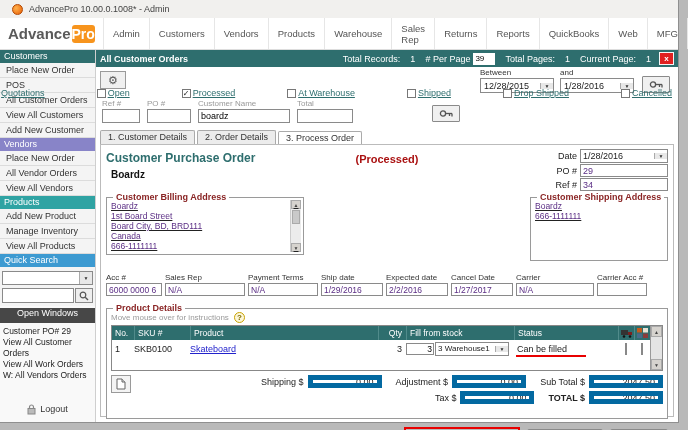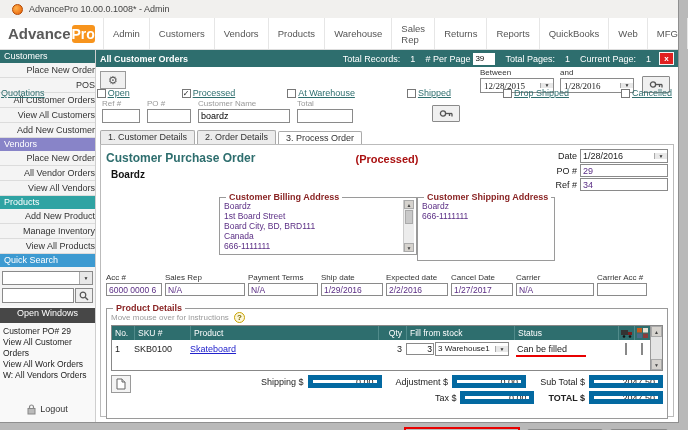--- a/index.html
+++ b/index.html
@@ -19,21 +19,21 @@
   .logo-p { font-size:14px; font-weight:bold; color:#fff; background:#f7941d; padding:1px 0; border-radius:3px; margin-left:1px; }
   .menu-item { padding:0 9px; display:flex; align-items:center; border-left:1px solid #e6e6e6; color:#555; font-size:9.5px; cursor:pointer; }
   .menu-item:last-of-type { border-right:1px solid #e6e6e6; }
 
   .body-row { flex:1; display:flex; min-height:0; }
 
   
   .sidebar { width:96px; background:#f9f9f9; border-right:1px solid #cfcfcf; display:flex; flex-direction:column; flex:none; }
   .sb-head { height:13px; line-height:13px; color:#fff; padding-left:4px; font-size:9px; flex:none; }
   .sb-c { background:#2e6e6e; } .sb-v { background:#8884c8; } .sb-p { background:#2fa3a3; } .sb-q { background:#3d9ad1; }
-  .sb-item { height:15px; line-height:15px; padding-left:6px; border-bottom:1px solid #dcdcdc; color:#333; cursor:pointer; background:#f4f4f4;text-align:right; }
+  .sb-item { height:15px; line-height:15px; padding-left:6px; border-bottom:1px solid #dcdcdc; color:#333; cursor:pointer; background:#f4f4f4; }
   .qs { padding:4px 2px 3px 2px; display:flex; flex-direction:column; gap:3px; background:#f4f4f4; }
   .qs-combo { height:14px; border:1px solid #8a8a8a; background:#fff; display:flex; }
   .dd-btn { margin-left:auto; width:13px; background:#e8e8e8; border-left:1px solid #aaa; display:flex; align-items:center; justify-content:center; }
   .dd-btn::after { content:"▼"; font-size:5px; color:#333; }
   .qs-search { display:flex; gap:1px; }
   .qs-input { flex:1; height:15px; border:1px solid #8a8a8a; font-size:9px; padding:0 2px; min-width:0; }
   .mag-btn { width:18px; height:15px; border:1px solid #8a8a8a; background:#eee; display:flex; align-items:center; justify-content:center; }
   .ow-head { height:15px; background:#474747; color:#fff; display:flex; align-items:center; padding:0 3px; gap:18px; margin-top:2px;flex-direction:column; }
   .ow-title { flex:1; font-size:9px; }
   .ow-list { padding:3px 0 0 3px; }
@@ -47,21 +47,21 @@
   .tb-stat { margin-left:10px; white-space:nowrap; }
   .pp-input { width:22px; height:12px; border:1px solid #fff; font-size:8px; padding:0 1px; margin-left:3px; }
   .tb-x { width:15px; height:13px; background:#e02020; color:#fff; font-size:8px; font-weight:bold; text-align:center; line-height:12px; border:1px solid #f5f5f5; margin-left:8px; cursor:pointer; }
 
   .filters { position:relative; height:62px; flex:none; }
   .gear-btn { position:absolute; left:4px; top:4px; width:26px; height:18px; border:1px solid #9a9a9a; background:#f0f0f0; display:flex; align-items:center; justify-content:center; cursor:pointer; }
   .gear-glyph::after { content:"⚙"; font-size:11px; color:#555; }
   .dates { position:absolute; right:44px; top:1px; display:flex; gap:6px; }
   .datebox { display:flex; flex-direction:column; }
   .date-lbl { font-size:8px; color:#333; margin-bottom:1px; }
-  .date-dd { width:74px; height:15px; border:1px solid #8a8a8a; display:flex; align-items:center; padding-left:3px; background:#fff;font-family:Liberation Serif, serif; }
+  .date-dd { width:74px; height:15px; border:1px solid #8a8a8a; display:flex; align-items:center; padding-left:3px; background:#fff; }
   .key-btn { width:28px; height:17px; border:1px solid #8a8a8a; background:#f0f0f0; display:flex; align-items:center; justify-content:center; cursor:pointer; border-radius:1px; }
   .key-top { position:absolute; right:8px; top:9px; }
   .chkrow { position:absolute; right:6px; top:21px; display:flex; gap:8px; align-items:center; }
   .chk { display:flex; align-items:center; gap:2px; cursor:pointer;margin-left:44px; }
   .chk .box { width:9px; height:9px; border:1px solid #777; background:#fff; font-size:8px; line-height:8px; text-align:center; color:#222; flex:none; }
   .box.on::after { content:"✓"; }
   .chk .lbl { color:#2e6e6e; text-decoration:underline; white-space:nowrap; }
   .searchrow { position:absolute; left:6px; top:32px; display:flex; gap:7px; align-items:flex-end; }
   .sfield { display:flex; flex-direction:column; }
   .sf-lbl { font-size:8px; color:#999; margin-bottom:1px; }
@@ -80,21 +80,21 @@
   .po-customer { font-weight:bold; font-size:10px; padding:4px 0 0 5px; color:#111; }
   .po-status { position:absolute; left:0; right:0; top:6px; text-align:center; color:#aa1111; font-weight:bold; font-size:11px; }
   .po-fields { position:absolute; right:0; top:2px; display:flex; flex-direction:column; gap:1px; align-items:flex-end; }
   .pf-row { display:flex; align-items:center; gap:3px; }
   .pf-lbl { font-size:9px; color:#222; }
   .pf-input { width:88px; height:13px; border:1px solid #8a8a8a; font-size:9px; padding:0 2px; color:#5a2d84; }
   .pf-dd { width:88px; height:14px; border:1px solid #8a8a8a; display:flex; align-items:center; padding-left:2px; background:#fff; color:#222; }
 
   .gbox { border:1px solid #9a9a9a; position:relative; padding:2px; background:#fff; }
   .gbox-lbl { position:absolute; top:-6px; left:6px; background:#fff; padding:0 3px; color:#8a2525; font-weight:bold; font-size:9px; white-space:nowrap; }
-  .addr-row { display:flex; justify-content:center; margin-top:4px; }
+  .addr-row { display:flex; justify-content:space-between; margin-top:4px;text-decoration:underline; }
   .billing { width:198px; height:58px; }
   .billing-inner { display:flex; height:100%; }
   .addr-text { flex:1; color:#5a2d84; white-space:pre-line; line-height:10px; font-size:8.5px; padding:1px 2px; overflow:hidden; }
   .vscroll { width:11px; background:#ececec; border-left:1px solid #ccc; display:flex; flex-direction:column; align-items:stretch; }
   .vs-btn { height:9px; background:#d6d3ce; border:1px solid #aaa; display:flex; align-items:center; justify-content:center; }
   .vs-up::after { content:"▲"; font-size:5px; color:#444; }
   .vs-dn::after { content:"▼"; font-size:5px; color:#444; }
   .vs-thumb { flex:none; height:14px; margin:1px; background:#c9c9c9; border:1px solid #aaa; }
   .vs-space { flex:1; }
   .shipping { width:138px; height:64px; }

